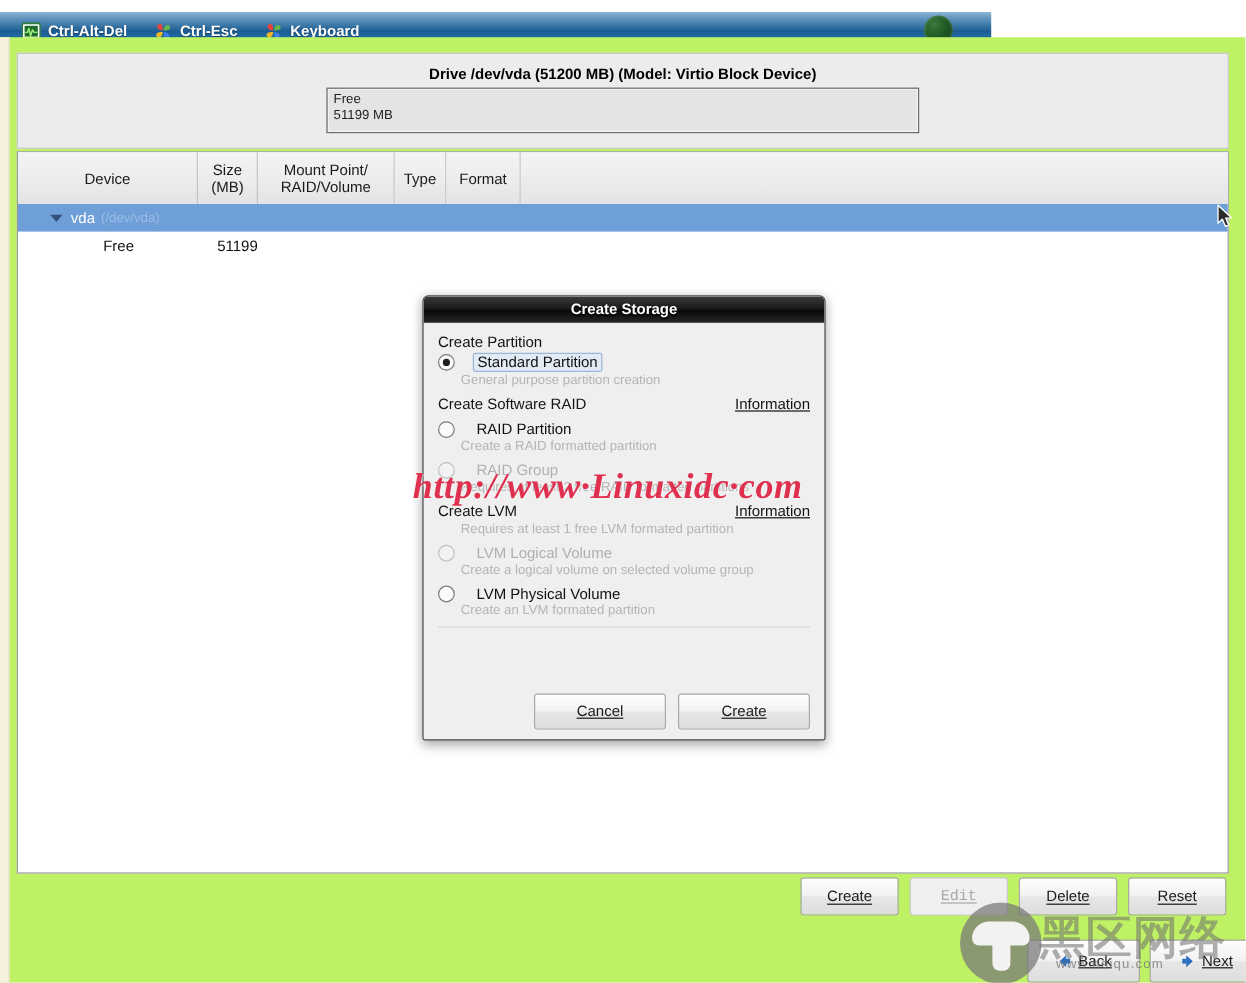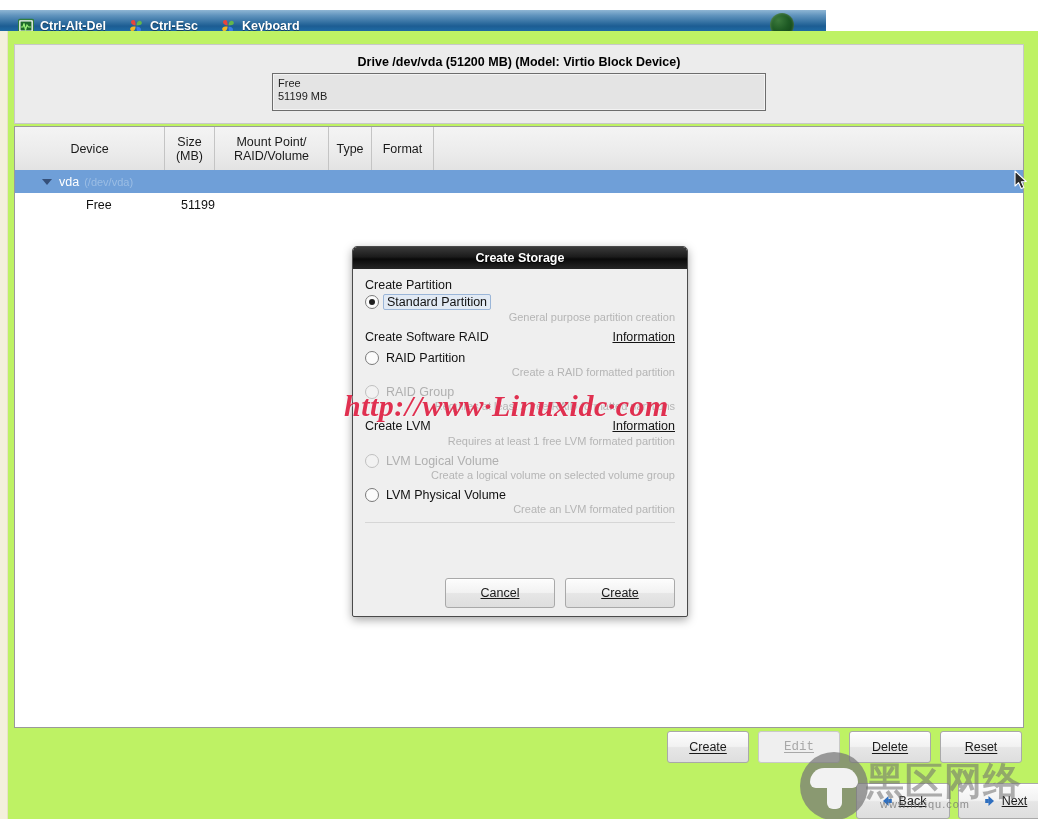--- a/index.html
+++ b/index.html
@@ -138,37 +138,36 @@
   }
 
   
   .modal {
     position: absolute; left: 352px; top: 246px; width: 334px; height: 369px;
     background: #efefef;
     border: 1px solid #4a4a4a;
     border-radius: 5px 5px 2px 2px;
     box-shadow: 0 3px 10px rgba(0,0,0,.35);
     overflow: hidden;
-    text-align: right;
   }
   .modal-tb {
     height: 22px;
     background: linear-gradient(to bottom,#3a3a3a 0%,#1b1b1b 45%,#0a0a0a 55%,#262626 100%);
     border-radius: 4px 4px 0 0;
     display: flex; align-items: center; justify-content: center;
     color: #ffffff; font-size: 12.5px; font-weight: bold;
     text-shadow: 0 1px 1px #000;
   }
   .modal-body { position: relative; padding: 9px 12px 0 12px; }
   .sec-head {
     display: flex; align-items: baseline; justify-content: space-between;
     font-size: 12.5px; color: #141414; margin-bottom: 2px;
   }
   .info-link { font-size: 12.5px; color: #141414; cursor: default; }
-  .opt { display: flex; align-items: center; gap: 7px; margin-top: 1px; }
+  .opt { display: flex; align-items: center; gap: 18px; margin-top: 1px; }
   .radio {
     width: 12px; height: 12px; border-radius: 50%; flex: 0 0 12px;
     border: 1px solid #7a7a7a; background: #fbfbfb; position: relative;
   }
   .radio.dis { border-color: #c0c0c0; background: #f2f2f2; }
   .radio.on::after {
     content:""; position: absolute; left: 3px; top: 3px;
     width: 6px; height: 6px; border-radius: 50%; background: #1f1f1f;
   }
   .opt-lbl { font-size: 12.5px; color: #111; }

